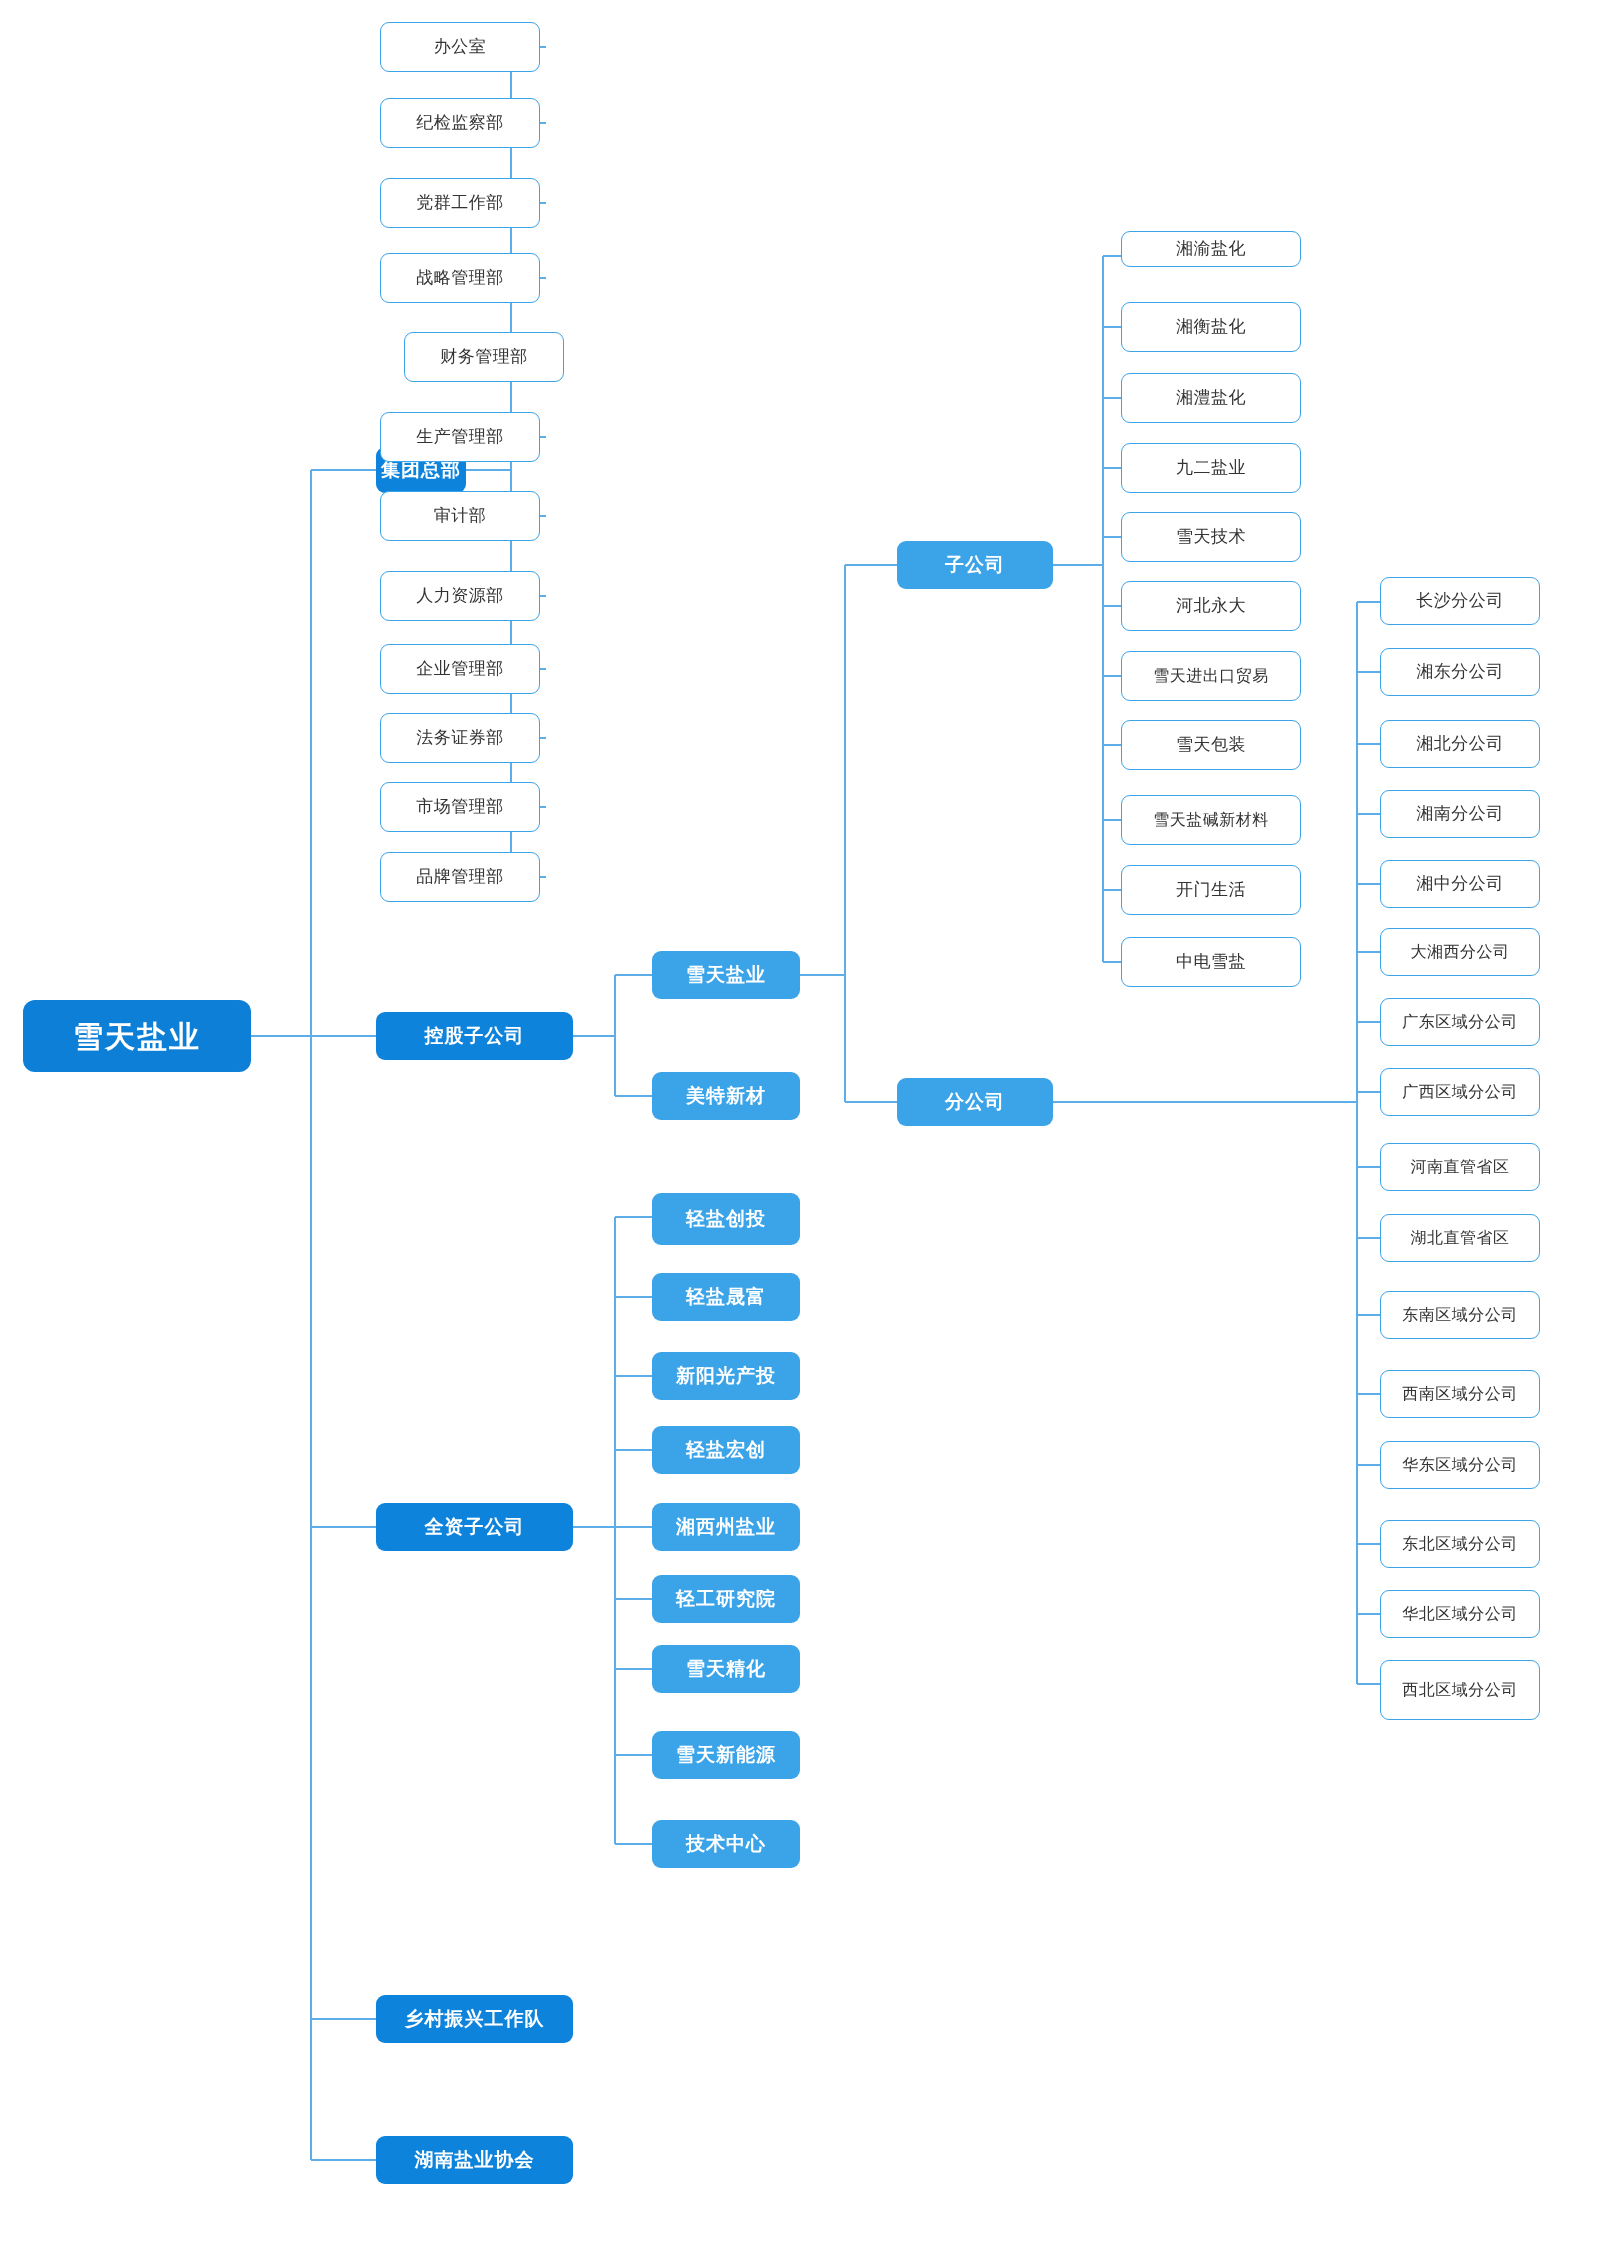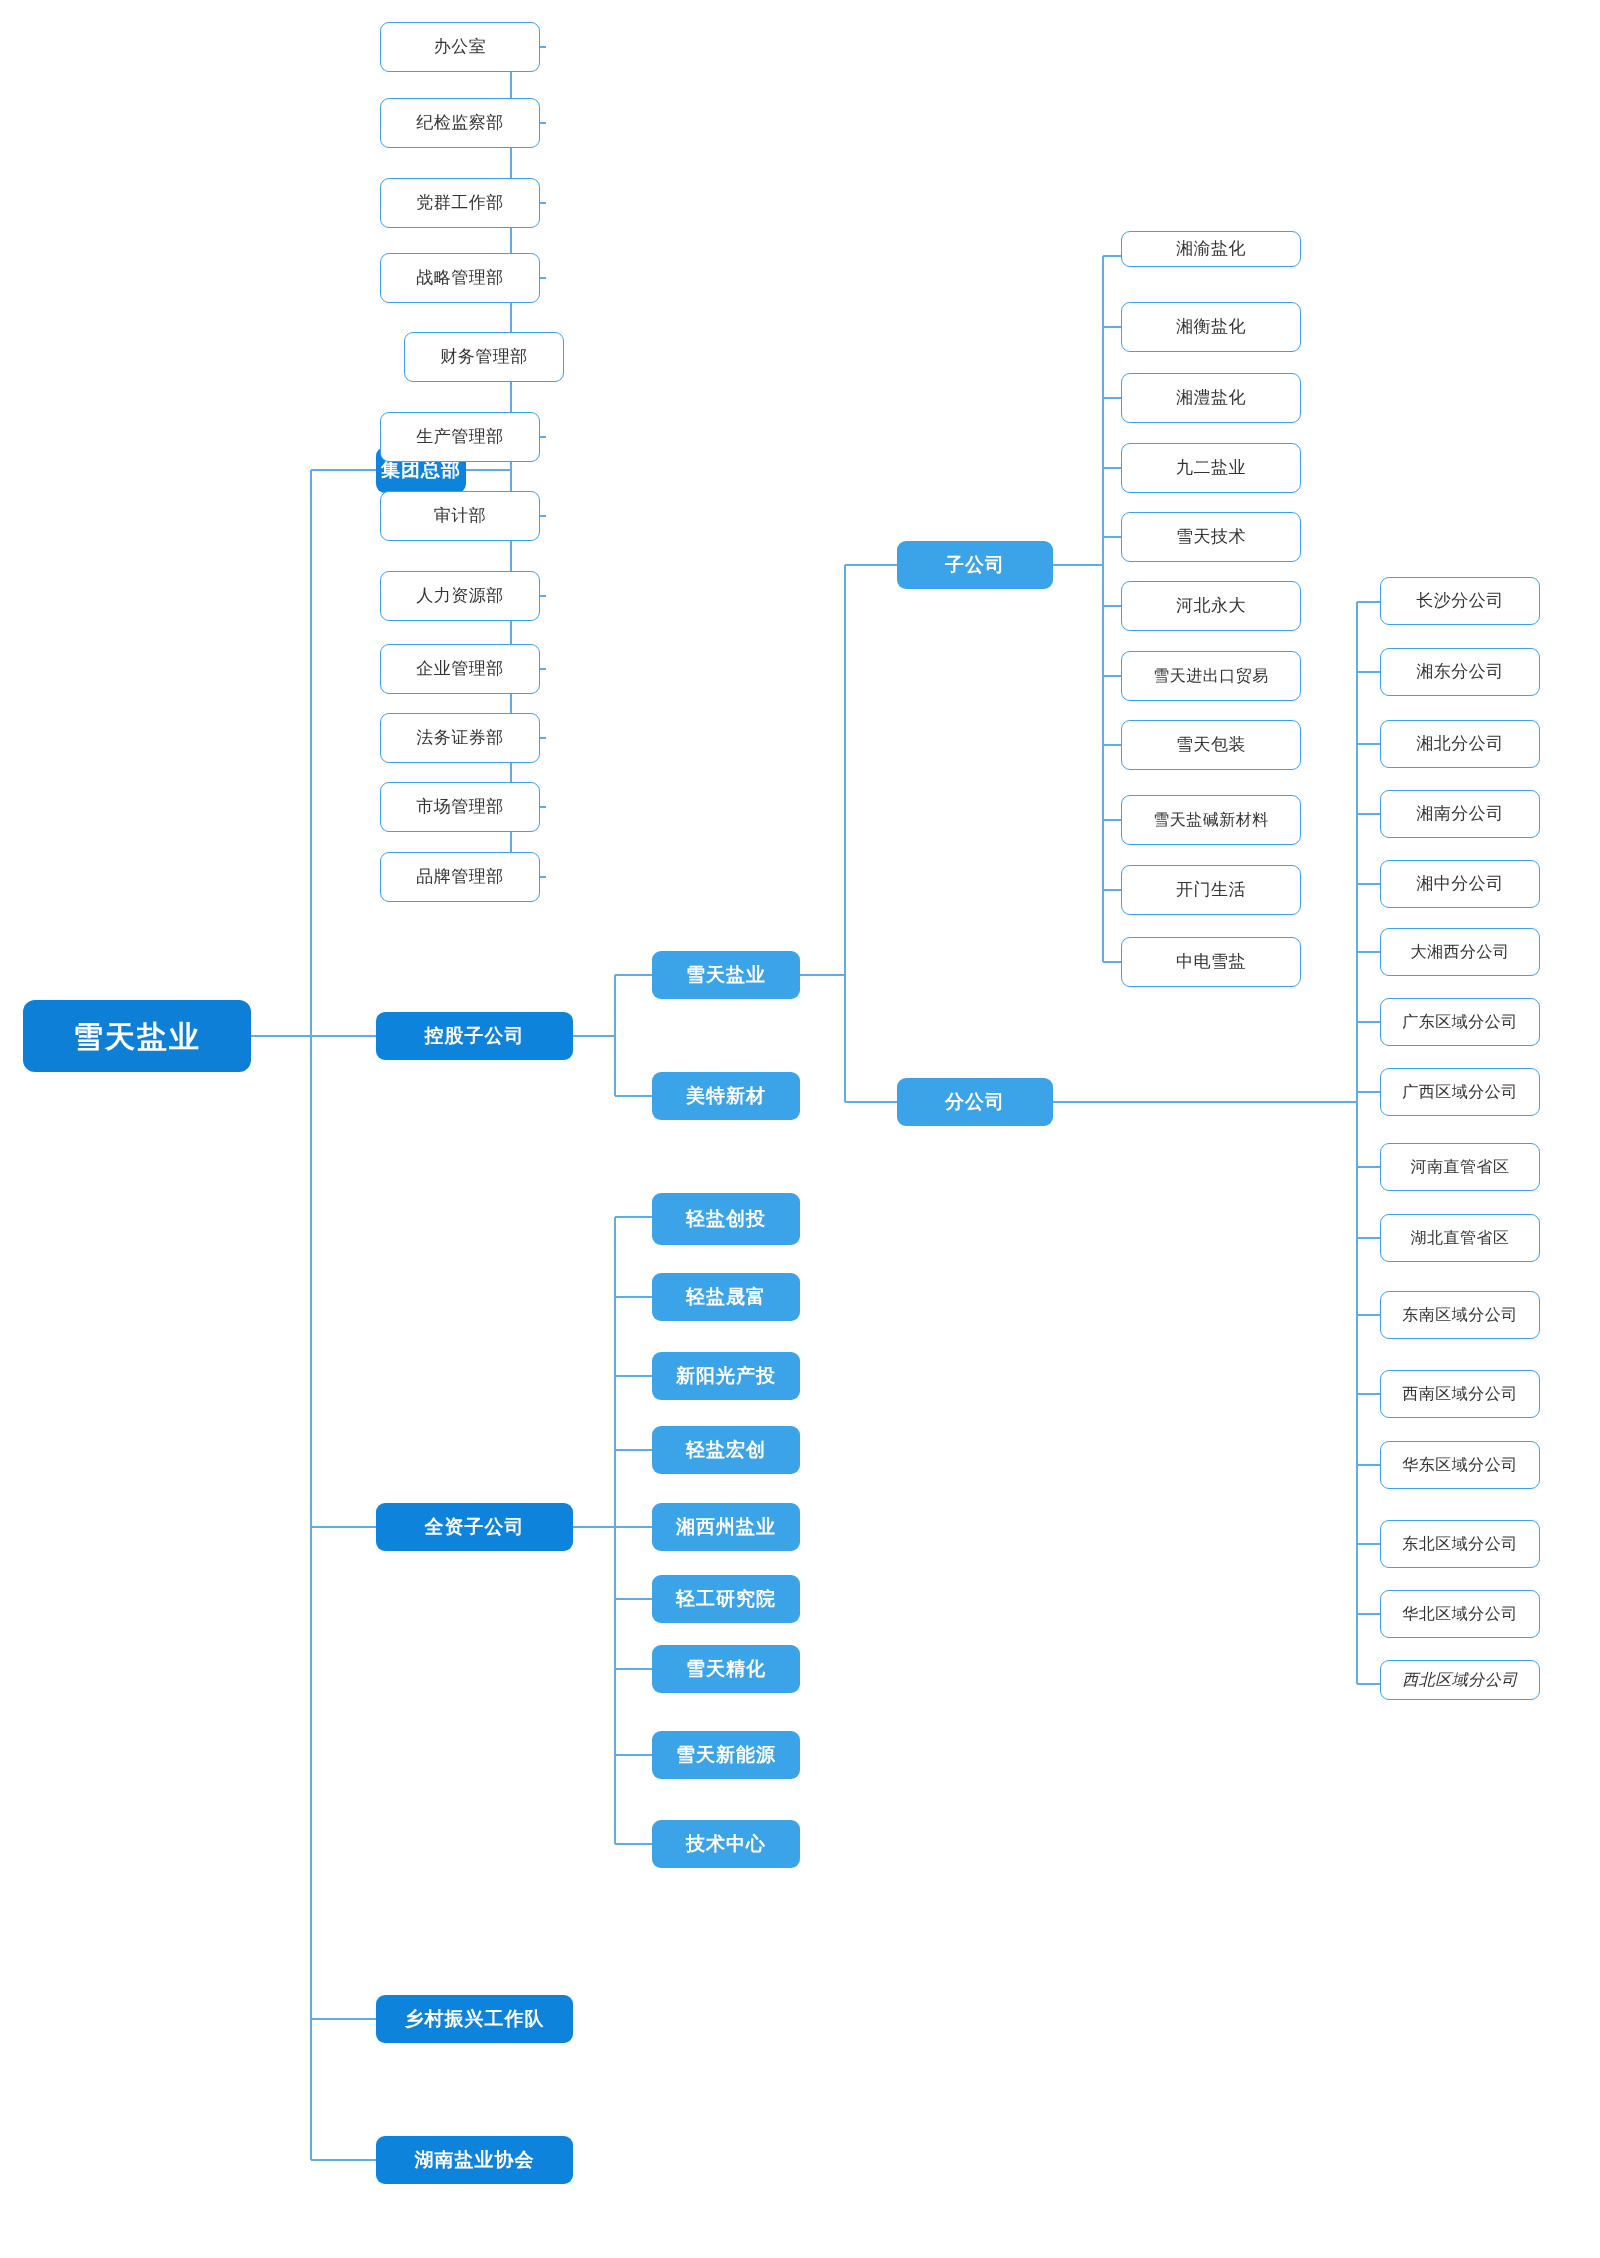--- a/index.html
+++ b/index.html
@@ -215,21 +215,21 @@
   <div class="node n-white small" style="left:1380px; top:928px;  width:160px; height:48px;">大湘西分公司</div>
   <div class="node n-white small" style="left:1380px; top:998px;  width:160px; height:48px;">广东区域分公司</div>
   <div class="node n-white small" style="left:1380px; top:1068px; width:160px; height:48px;">广西区域分公司</div>
   <div class="node n-white small" style="left:1380px; top:1143px; width:160px; height:48px;">河南直管省区</div>
   <div class="node n-white small" style="left:1380px; top:1214px; width:160px; height:48px;">湖北直管省区</div>
   <div class="node n-white small" style="left:1380px; top:1291px; width:160px; height:48px;">东南区域分公司</div>
   <div class="node n-white small" style="left:1380px; top:1370px; width:160px; height:48px;">西南区域分公司</div>
   <div class="node n-white small" style="left:1380px; top:1441px; width:160px; height:48px;">华东区域分公司</div>
   <div class="node n-white small" style="left:1380px; top:1520px; width:160px; height:48px;">东北区域分公司</div>
   <div class="node n-white small" style="left:1380px; top:1590px; width:160px; height:48px;">华北区域分公司</div>
-  <div class="node n-white small" style="left:1380px; top:1660px; width:160px; height:40px;font-style:italic;">西北区域分公司</div>
+  <div class="node n-white small" style="left:1380px; top:1660px; width:160px; height:60px;">西北区域分公司</div>
 
   <div class="node n-mid" style="left:652px; top:1193px; width:148px; height:52px;">轻盐创投</div>
   <div class="node n-mid" style="left:652px; top:1273px; width:148px; height:48px;">轻盐晟富</div>
   <div class="node n-mid" style="left:652px; top:1352px; width:148px; height:48px;">新阳光产投</div>
   <div class="node n-mid" style="left:652px; top:1426px; width:148px; height:48px;">轻盐宏创</div>
   <div class="node n-mid" style="left:652px; top:1503px; width:148px; height:48px;">湘西州盐业</div>
   <div class="node n-mid" style="left:652px; top:1575px; width:148px; height:48px;">轻工研究院</div>
   <div class="node n-mid" style="left:652px; top:1645px; width:148px; height:48px;">雪天精化</div>
   <div class="node n-mid" style="left:652px; top:1731px; width:148px; height:48px;">雪天新能源</div>
   <div class="node n-mid" style="left:652px; top:1820px; width:148px; height:48px;">技术中心</div>

